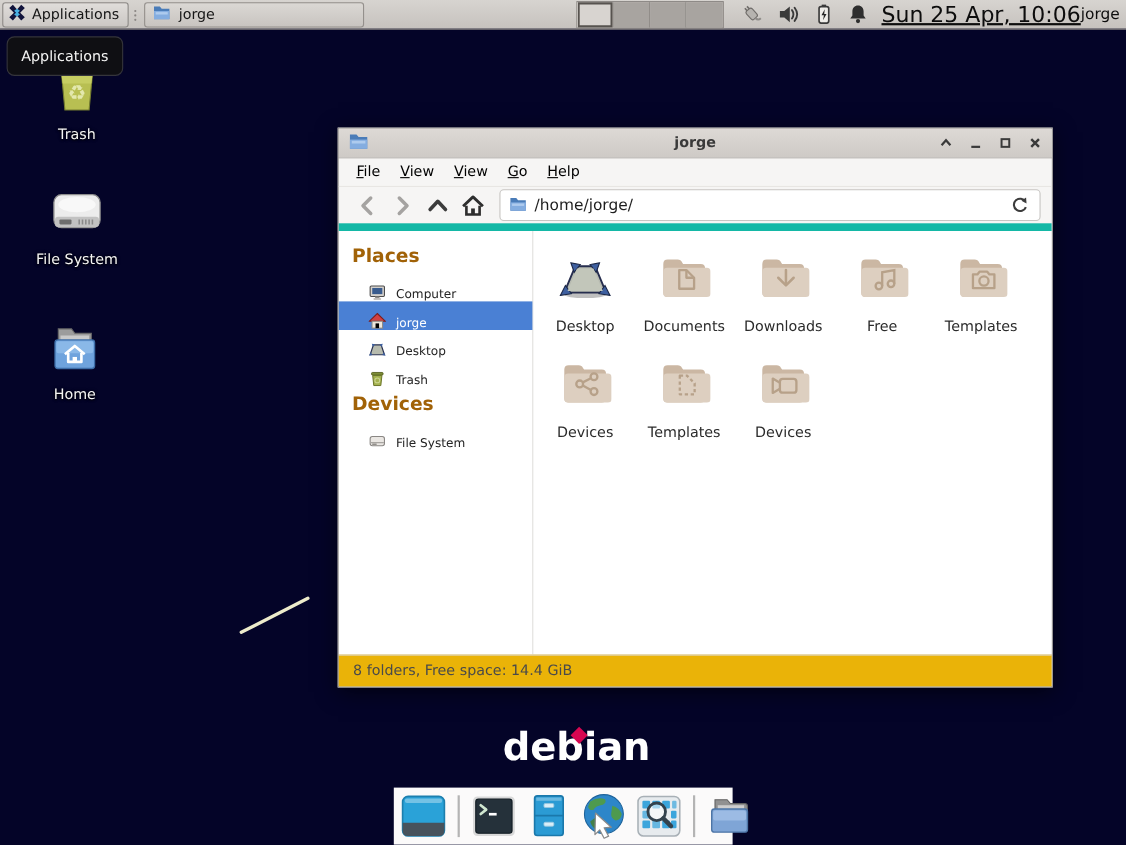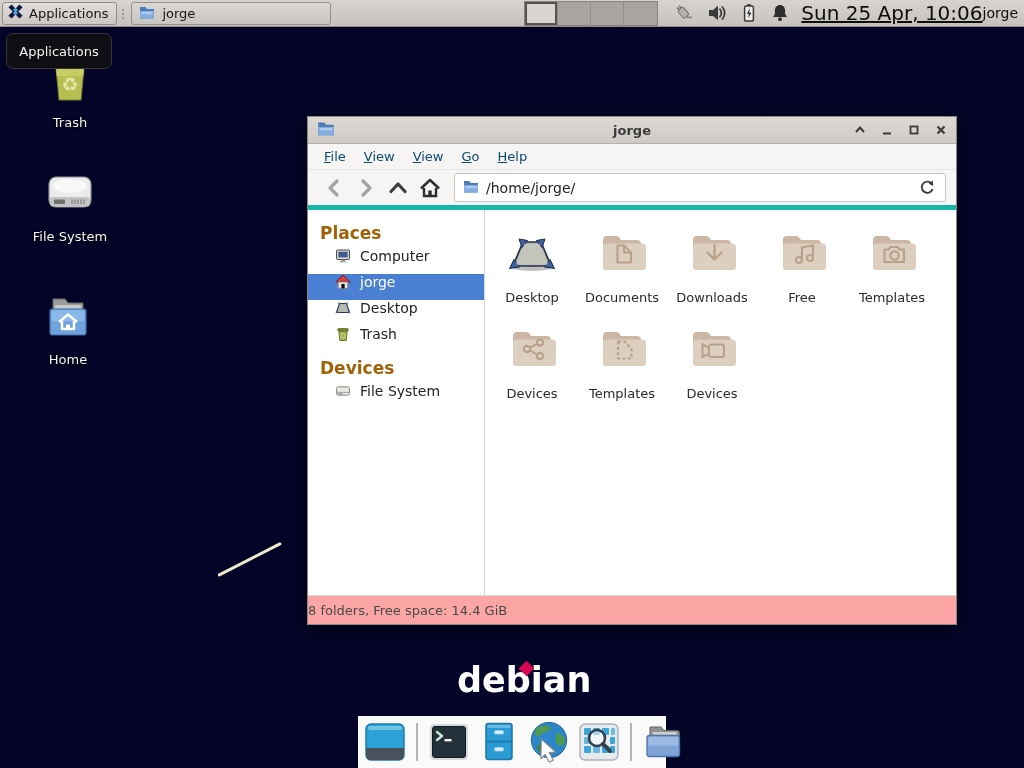--- a/index.html
+++ b/index.html
@@ -94,61 +94,61 @@
     font-size:13px; font-weight:bold; color:#3a3a3a;
   }
   .win-controls { margin-left:auto; display:flex; gap:15px; z-index:2; }
   .win-controls svg { display:block; }
 
   .menubar {
     height:26px; flex:none; background:#f6f5f4; display:flex; align-items:center;
     padding-left:7px; border-bottom:1px solid #e8e6e3;
   }
   .menu-item {
-    display:inline-block; padding:4px 9px; font-size:13px; color:#0c4a6e;
+    display:inline-block; padding:4px 9px; font-size:13px; color:#000000;
   }
   .menu-item::first-letter { text-decoration:underline; }
 
   .toolbar {
-    height:40px; flex:none; background:#f6f5f4; border-bottom:5px solid #14b8a6;
+    height:40px; flex:none; background:#f6f5f4; border-bottom:7px solid #14b8a6;
     display:flex; align-items:center; padding:0 10px;
   }
   .nav-btn { width:32px; height:30px; display:flex; align-items:center; justify-content:center; }
   .path-field {
     flex:1; height:29px; margin-left:8px;
     background:#fff; border:1px solid #c7c5c2; border-radius:4px;
     display:flex; align-items:center; gap:7px; padding:0 8px;
   }
   .path-text { flex:1; font-size:14px; color:#1e1e1e; }
   .reload-btn { width:20px; height:20px; display:flex; align-items:center; justify-content:center; }
 
   .win-content { flex:1; display:flex; min-height:0; }
   .sidebar { width:177px; flex:none; background:#fff; border-right:1px solid #d8d6d3; padding-top:7px; }
   .side-header { font-size:17px; font-weight:bold; color:#a16207; padding:6px 12px 5px; }
   .side-row {
-    height:26px; display:flex; align-items:flex-start; gap:9px;
-    padding-left:27px; font-size:14px; color:#242424;
+    height:26px; display:flex; align-items:flex-end; gap:9px;
+    padding-left:27px; font-size:11px; color:#242424;
   }
   .side-row.selected { background:#4a80d4; color:#fff; }
   .side-row svg { flex:none; display:block; }
 
   .main-area {
     flex:1; background:#fff; padding:14px 0 0 2px;
     display:flex; flex-wrap:wrap; align-content:flex-start;
   }
   .file-item {
     width:90px; height:96px; display:flex; flex-direction:column; align-items:center;
     padding-top:4px;
   }
   .file-item svg { display:block; }
   .file-label { margin-top:14px; font-size:13px; color:#2b2b2b; white-space:nowrap; }
 
   .statusbar {
-    height:29px; flex:none; background:#fca5a5; border-top:1px solid #dbd9d6;
-    display:flex; align-items:center; 
+    height:29px; flex:none; background:#eab308; border-top:1px solid #dbd9d6;
+    display:flex; align-items:center; padding-left:13px;
     font-size:13px; color:#4a4a4a;
   }
 
   
   .brand {
     position:absolute; left:457px; top:660px; z-index:8;
     font-size:35px; font-weight:600; color:#ffffff; letter-spacing:0;
   }
   .brand .diamond {
     position:absolute; left:64px; top:3px; width:11px; height:11px;

